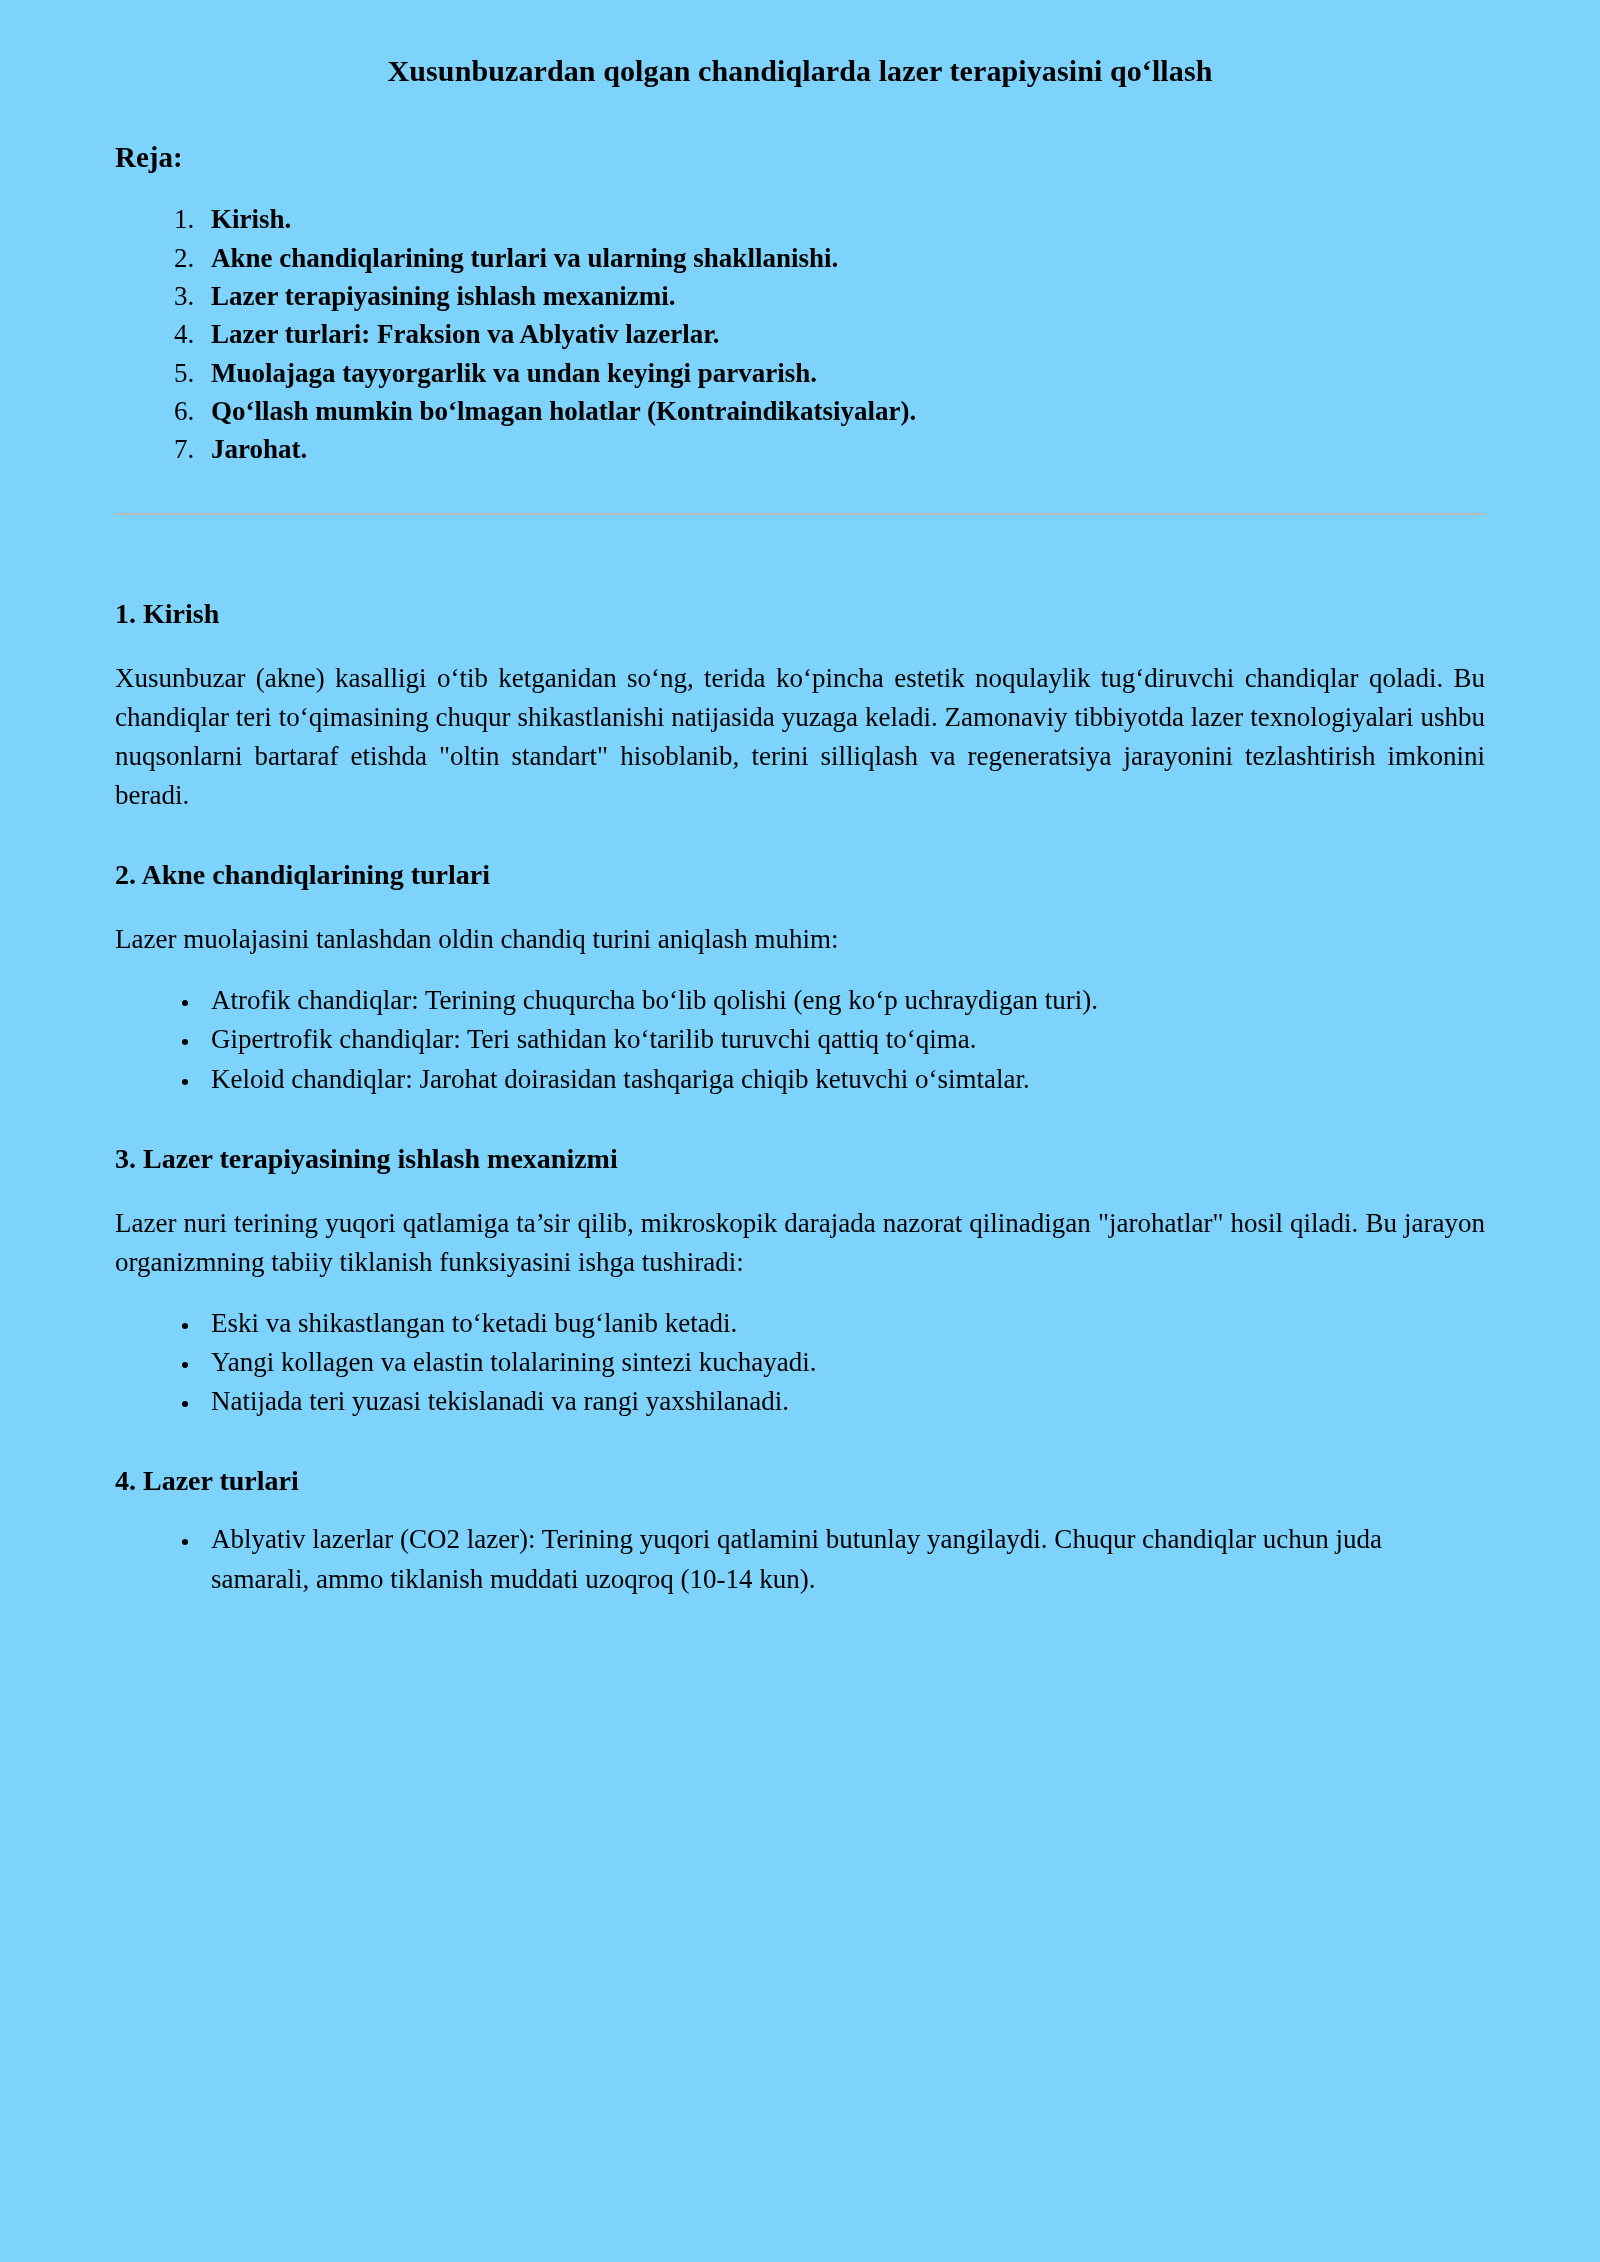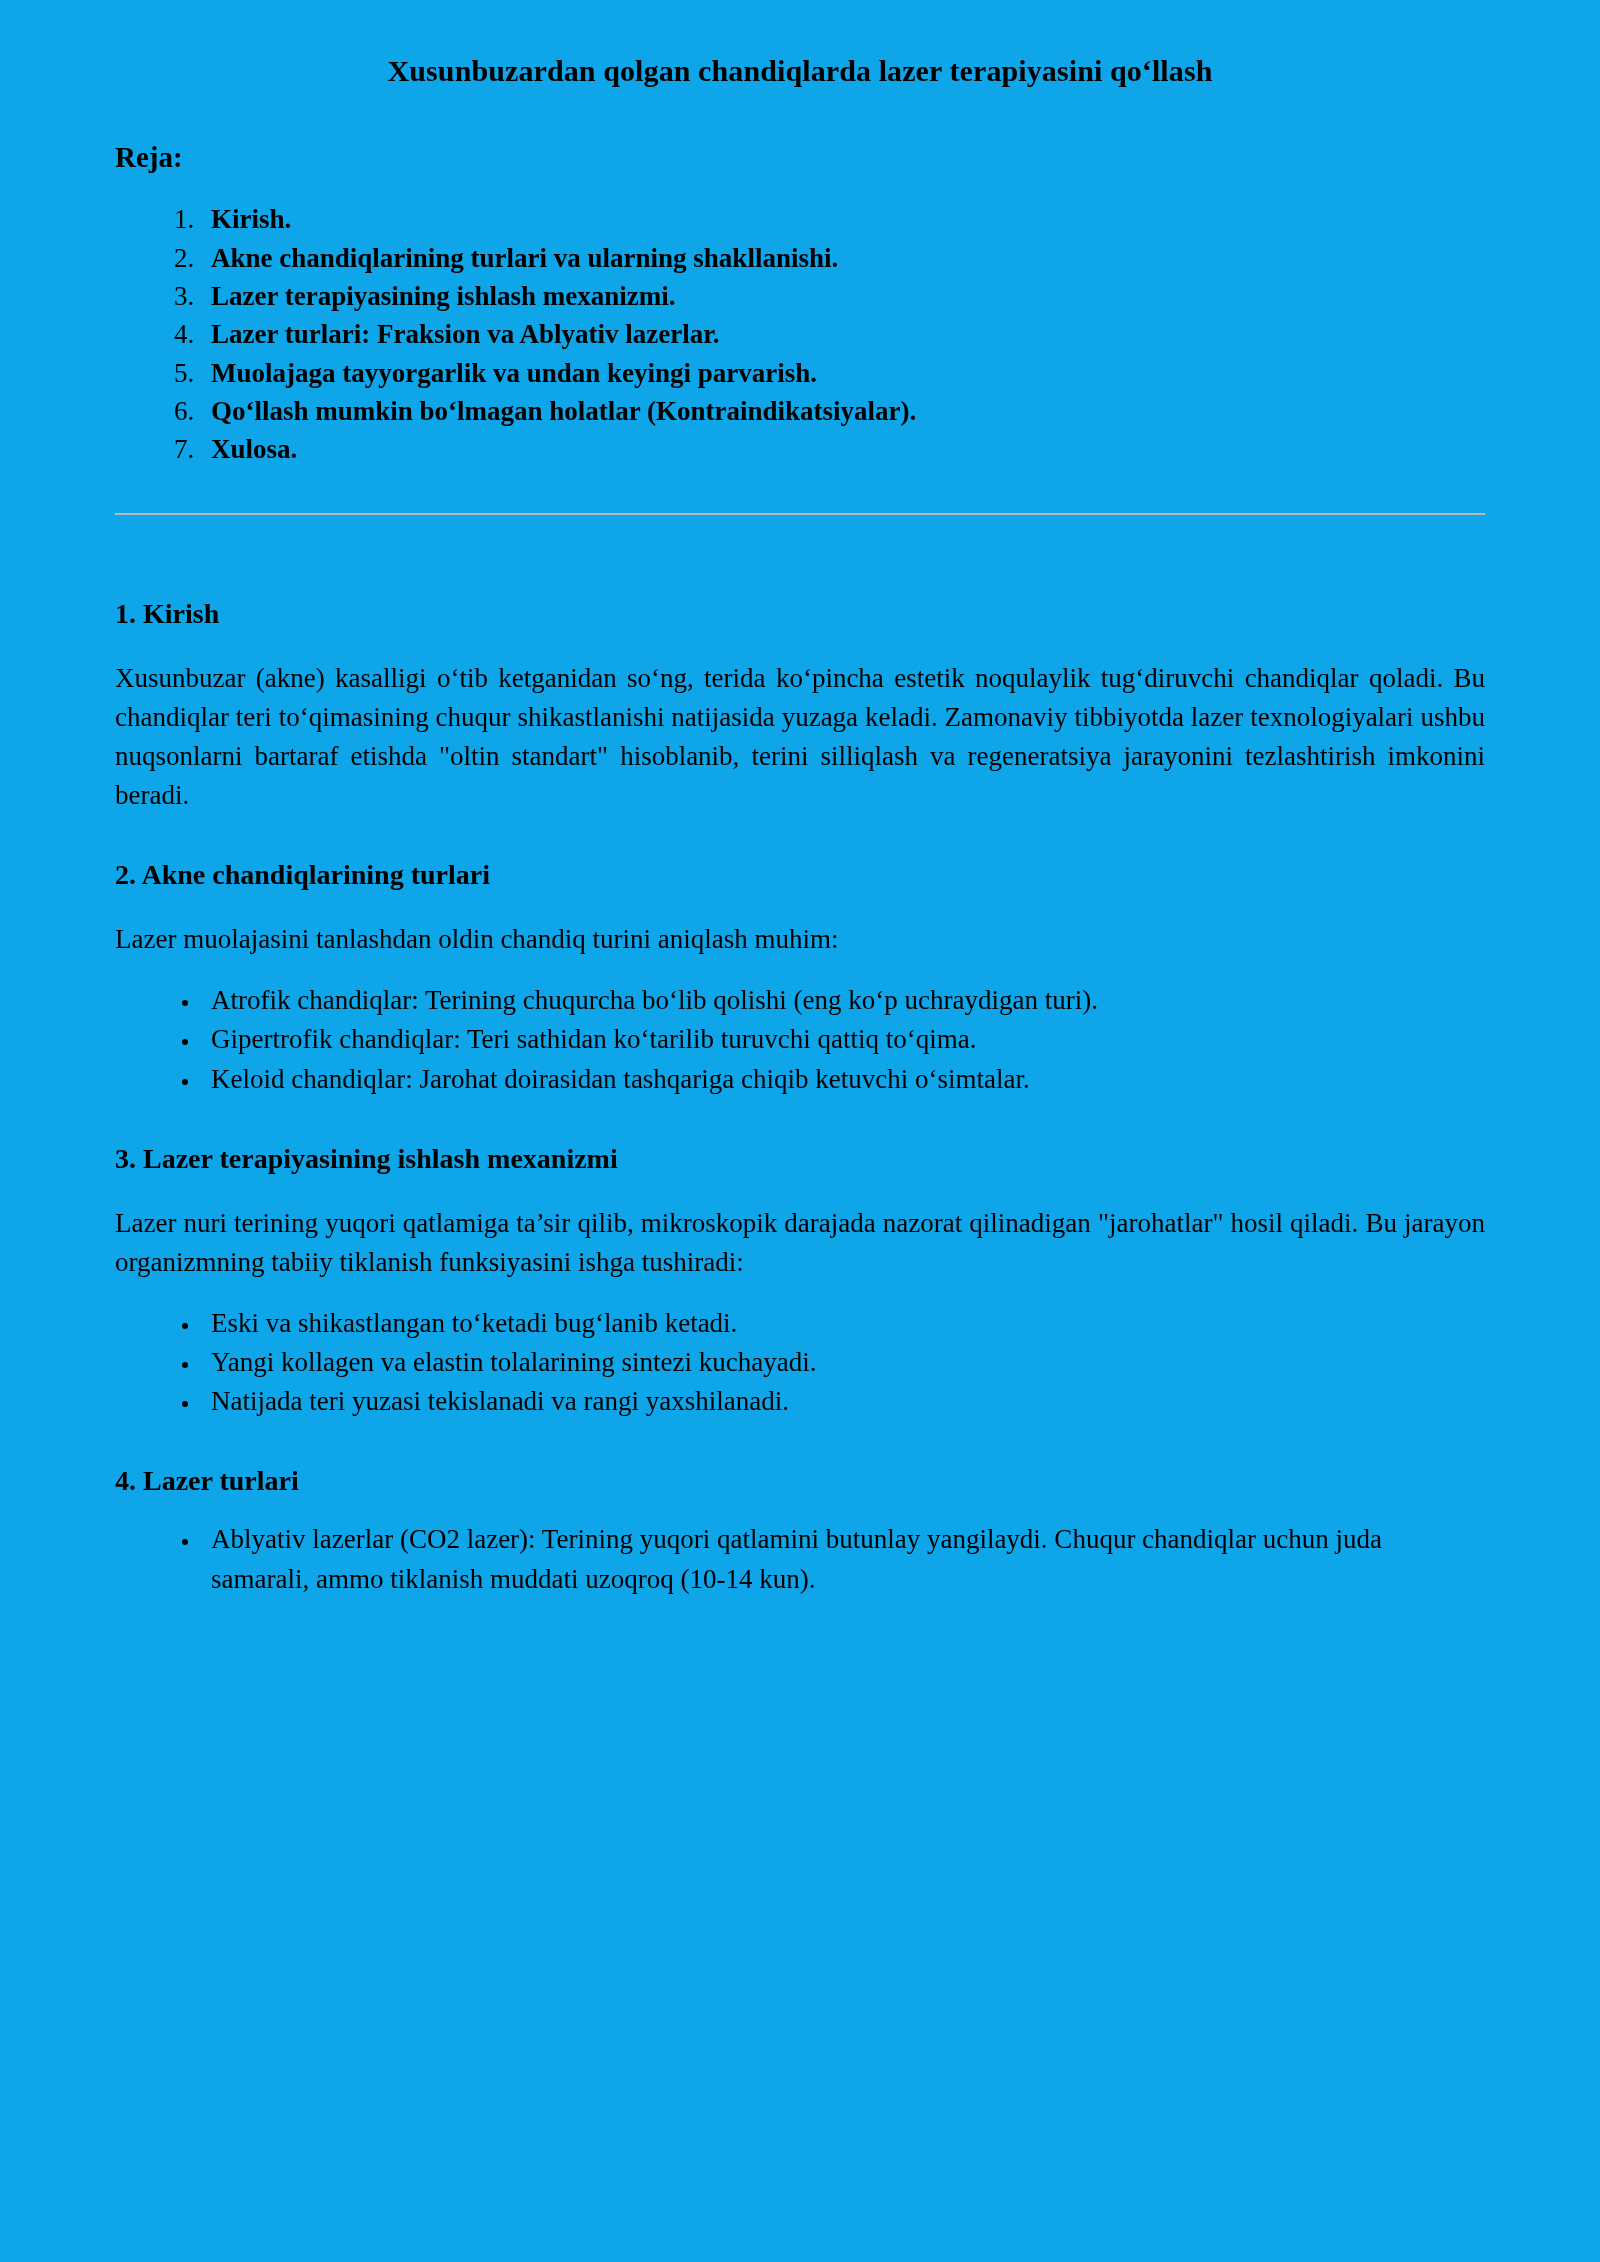--- a/index.html
+++ b/index.html
@@ -3,21 +3,21 @@
 <meta charset="utf-8">
 <style>
   html, body {
     margin: 0;
     padding: 0;
     background: #ffffff;
   }
   .page {
     width: 1600px;
     height: 2262px;
-    background: #0ea5e9;
+    background: #7dd3fc;
     box-sizing: border-box;
     padding: 44px 115px 0 115px;
     font-family: "Liberation Serif", "DejaVu Serif", serif;
     color: #000000;
     position: relative;
     overflow: hidden;
   }
   .doc-title {
     text-align: center;
     font-size: 30px;
@@ -97,21 +97,21 @@
 
   <div class="reja-label">Reja:</div>
 
   <ol class="reja-list">
     <li>Kirish.</li>
     <li>Akne chandiqlarining turlari va ularning shakllanishi.</li>
     <li>Lazer terapiyasining ishlash mexanizmi.</li>
     <li>Lazer turlari: Fraksion va Ablyativ lazerlar.</li>
     <li>Muolajaga tayyorgarlik va undan keyingi parvarish.</li>
     <li>Qo‘llash mumkin bo‘lmagan holatlar (Kontraindikatsiyalar).</li>
-    <li>Xulosa.</li>
+    <li>Jarohat.</li>
   </ol>
 
   <hr class="divider">
 
   <h2 class="section-head">1. Kirish</h2>
   <p class="para">Xusunbuzar (akne) kasalligi o‘tib ketganidan so‘ng, terida ko‘pincha estetik noqulaylik tug‘diruvchi chandiqlar qoladi. Bu chandiqlar teri to‘qimasining chuqur shikastlanishi natijasida yuzaga keladi. Zamonaviy tibbiyotda lazer texnologiyalari ushbu nuqsonlarni bartaraf etishda "oltin standart" hisoblanib, terini silliqlash va regeneratsiya jarayonini tezlashtirish imkonini beradi.</p>
 
   <h2 class="section-head tight">2. Akne chandiqlarining turlari</h2>
   <p class="para lead">Lazer muolajasini tanlashdan oldin chandiq turini aniqlash muhim:</p>
   <ul class="bullets">

